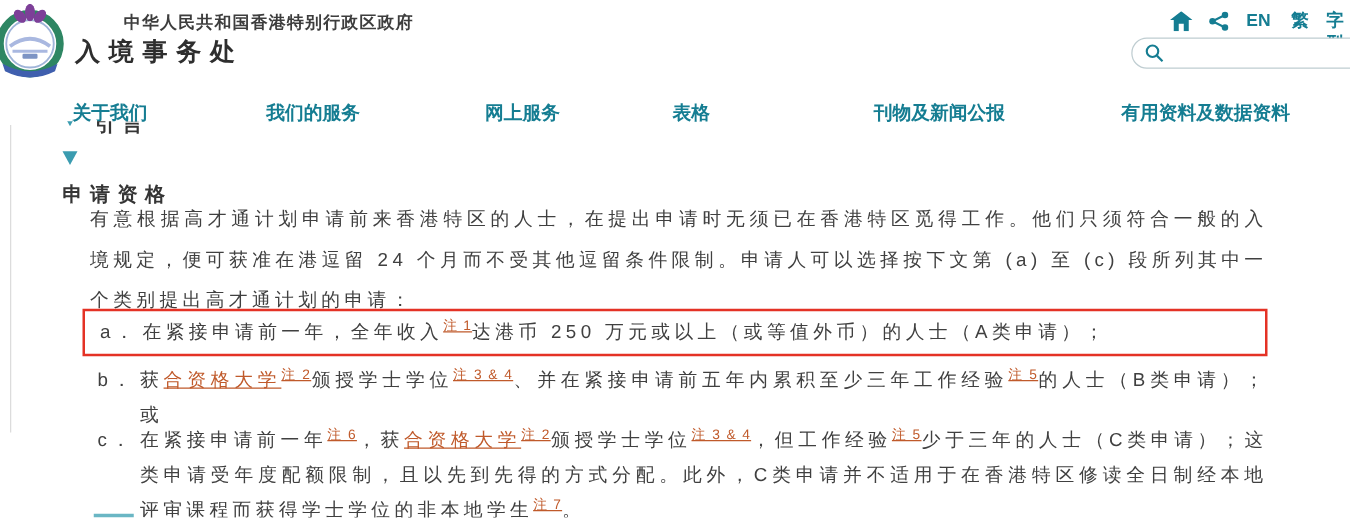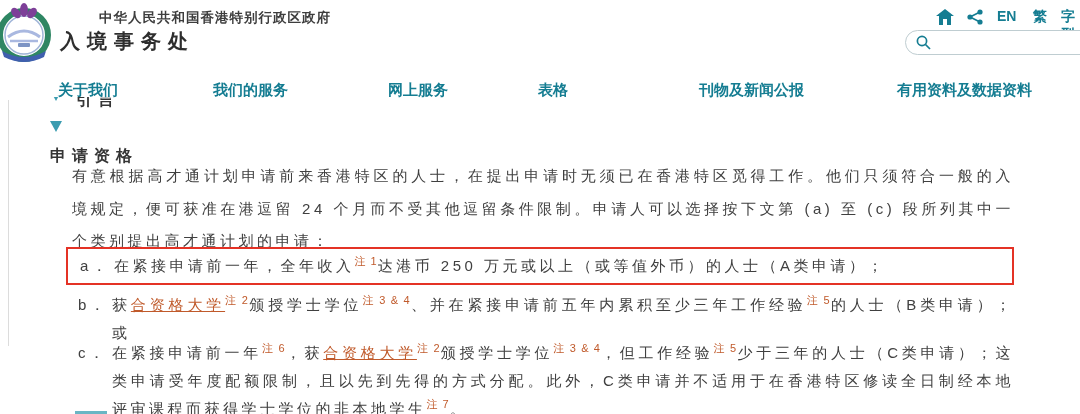--- a/index.html
+++ b/index.html
@@ -63,21 +63,21 @@
     border:2px solid #e43225; display:flex; align-items:center;
     padding:0 10px 0 12px;
   }
   .box-a .item { width:100%; }
 
   .item-b { left:78px; top:291px; width:936px; }
   .item-c { left:78px; top:339px; width:936px; }
 
   .inline-link { color:#c05a2b; text-decoration:underline; cursor:pointer; }
   sup.note {
-    color:#c05a2b; cursor:pointer;
+    color:#c05a2b; text-decoration:underline; cursor:pointer;
     font-size:11px; letter-spacing:1px; line-height:0; vertical-align:super;
   }
 
   .bottom-frag { left:75px; top:411px; width:32px; height:3px; background:#6ab6c4; }
 
   svg { display:block; }
 </style>
 </head>
 <body>
 

